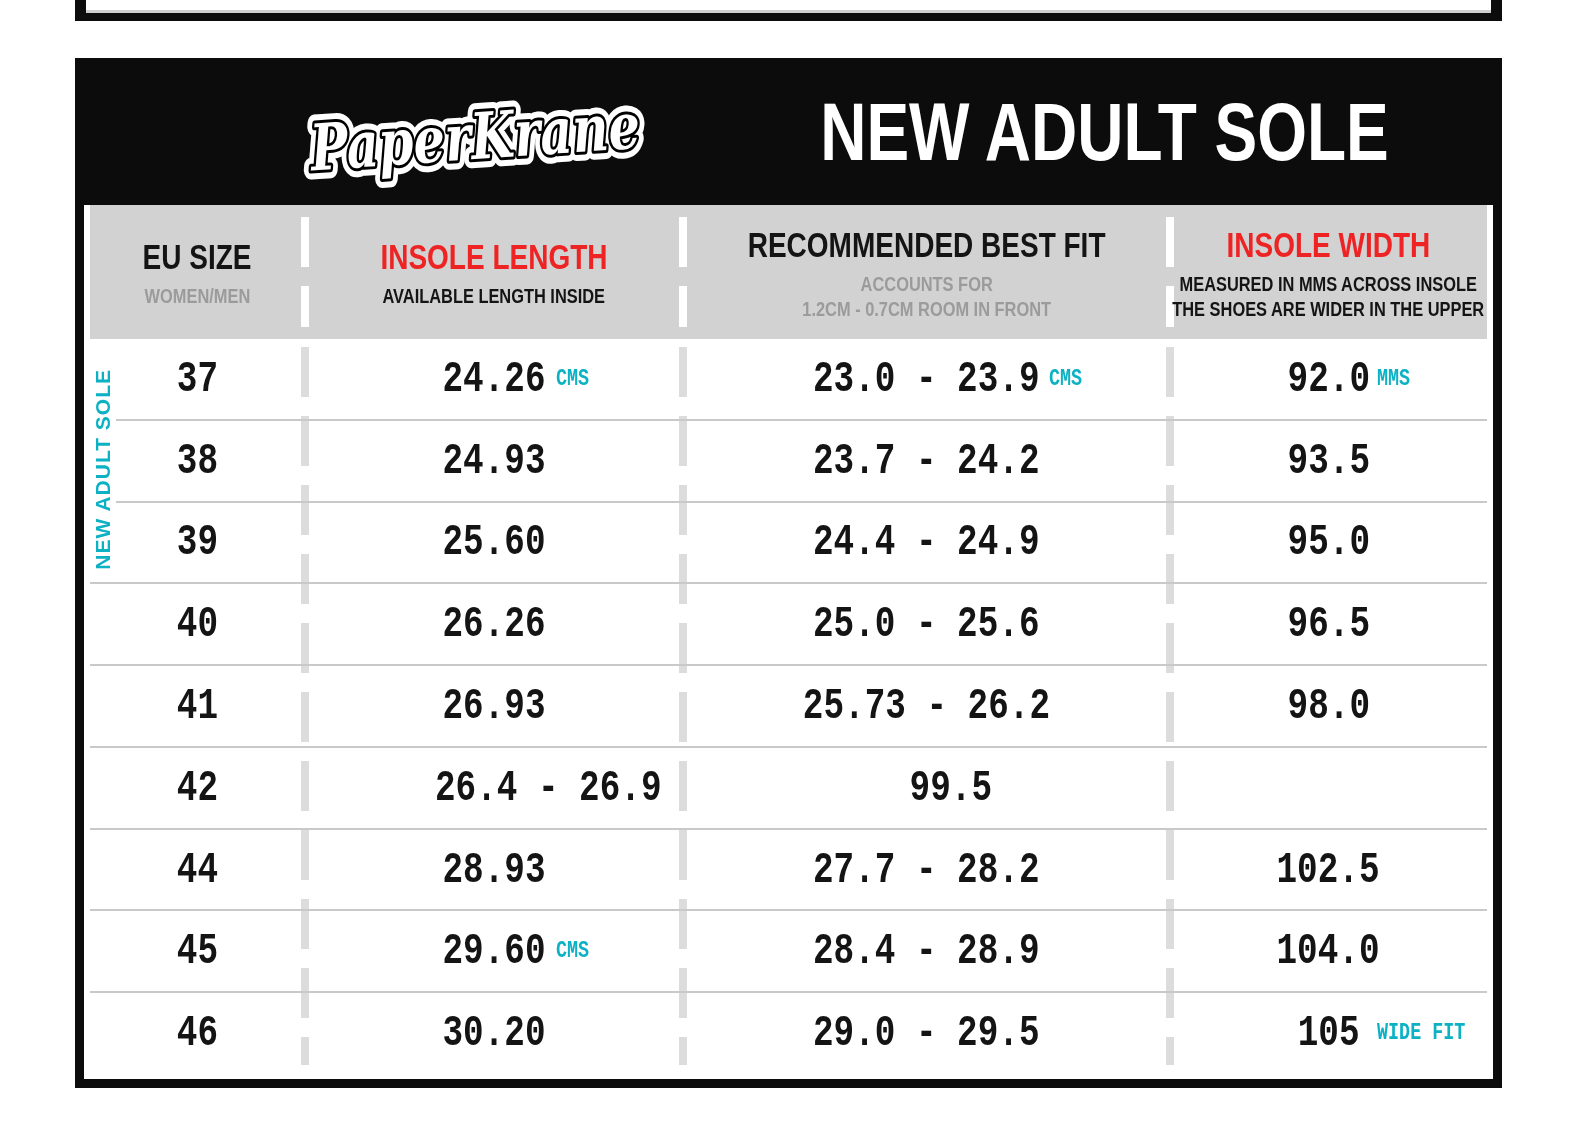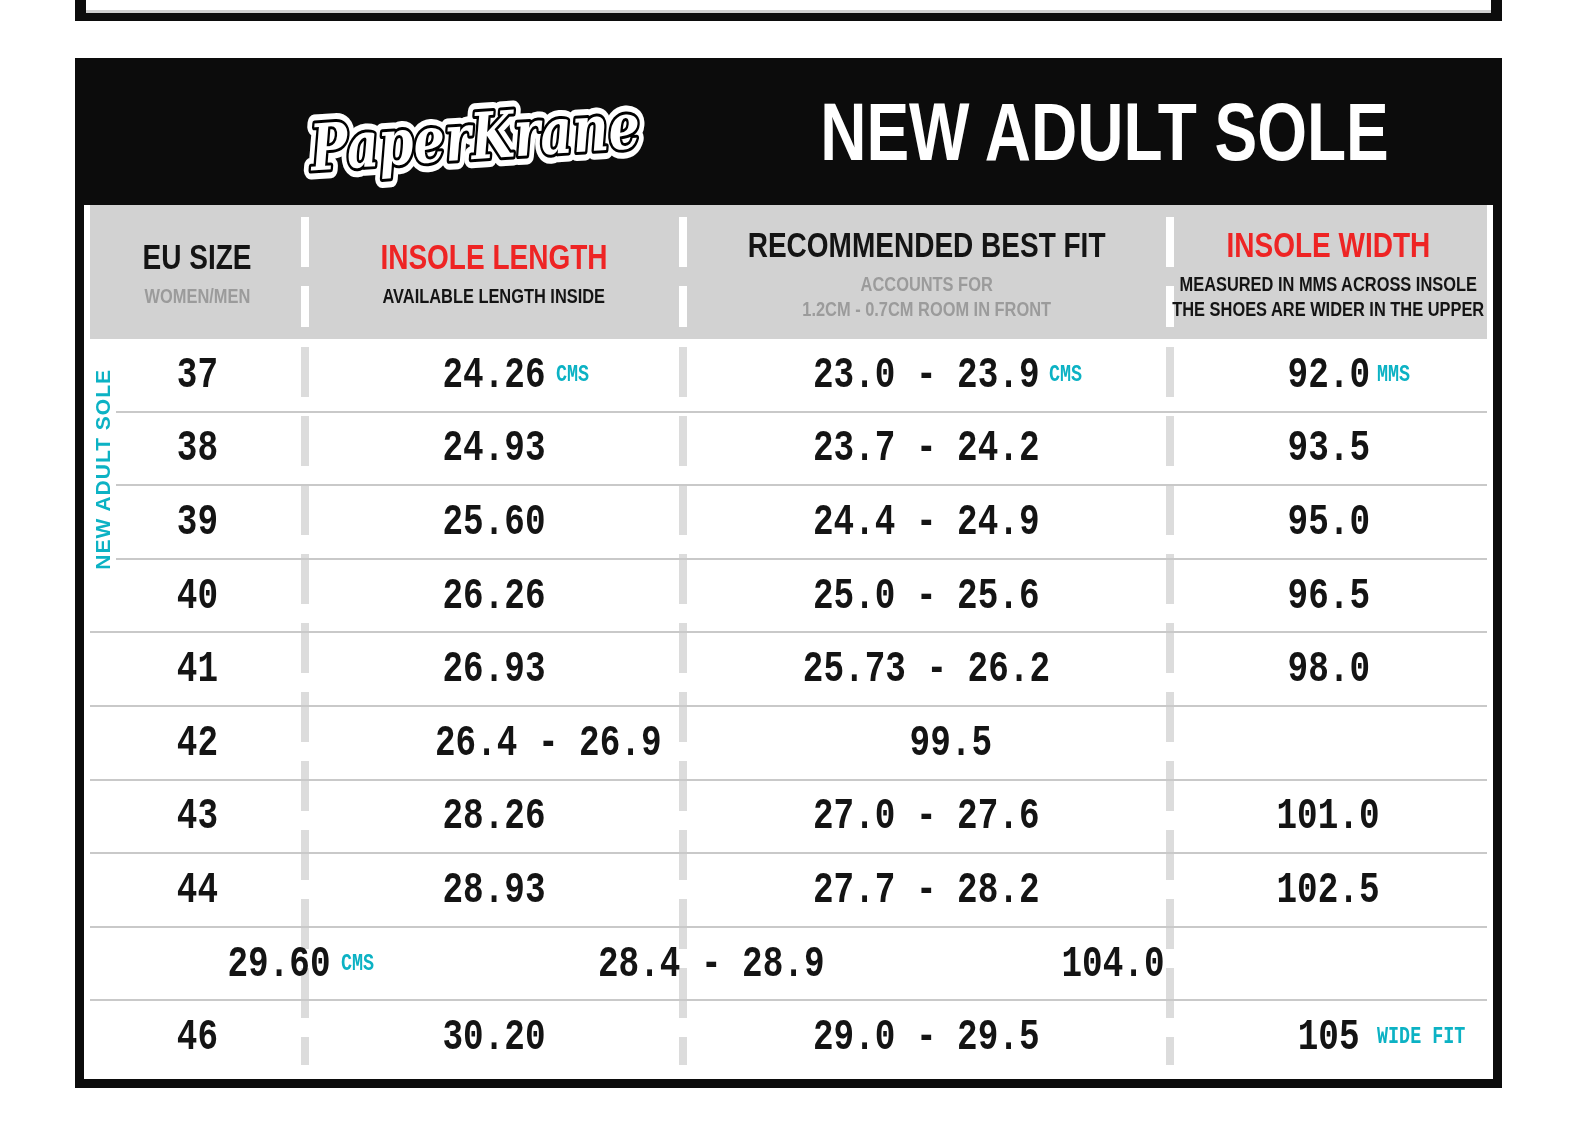--- a/index.html
+++ b/index.html
@@ -236,57 +236,43 @@
     <div class="cell c2">
       <span class="num">26.4 - 26.9</span>
       <span class="unit"></span>
     </div>
     <div class="cell c3">
       <span class="num">99.5</span>
       <span class="unit"></span>
     </div>
   </div>
 
-  <div class="trow">
-    <div class="cell c0">
-      <span class="num">43</span>
-    </div>
-    <div class="cell c1">
-      <span class="num">28.26</span>
-      <span class="unit"></span>
-    </div>
-    <div class="cell c2">
-      <span class="num">27.0 - 27.6</span>
-      <span class="unit"></span>
-    </div>
-    <div class="cell c3">
-      <span class="num">101.0</span>
-      <span class="unit"></span>
-    </div>
-  </div>
 
   <div class="trow">
     <div class="cell c0">
       <span class="num">44</span>
     </div>
     <div class="cell c1">
       <span class="num">28.93</span>
       <span class="unit"></span>
     </div>
     <div class="cell c2">
       <span class="num">27.7 - 28.2</span>
       <span class="unit"></span>
     </div>
     <div class="cell c3">
       <span class="num">102.5</span>
       <span class="unit"></span>
     </div>
   </div>
 
   <div class="trow">
+    <div class="cell c0">
+      <span class="num">45</span>
+    </div>
     <div class="cell c1">
       <span class="num">29.60</span>
       <span class="unit">CMS</span>
     </div>
     <div class="cell c2">
       <span class="num">28.4 - 28.9</span>
       <span class="unit"></span>
     </div>
     <div class="cell c3">
       <span class="num">104.0</span>

